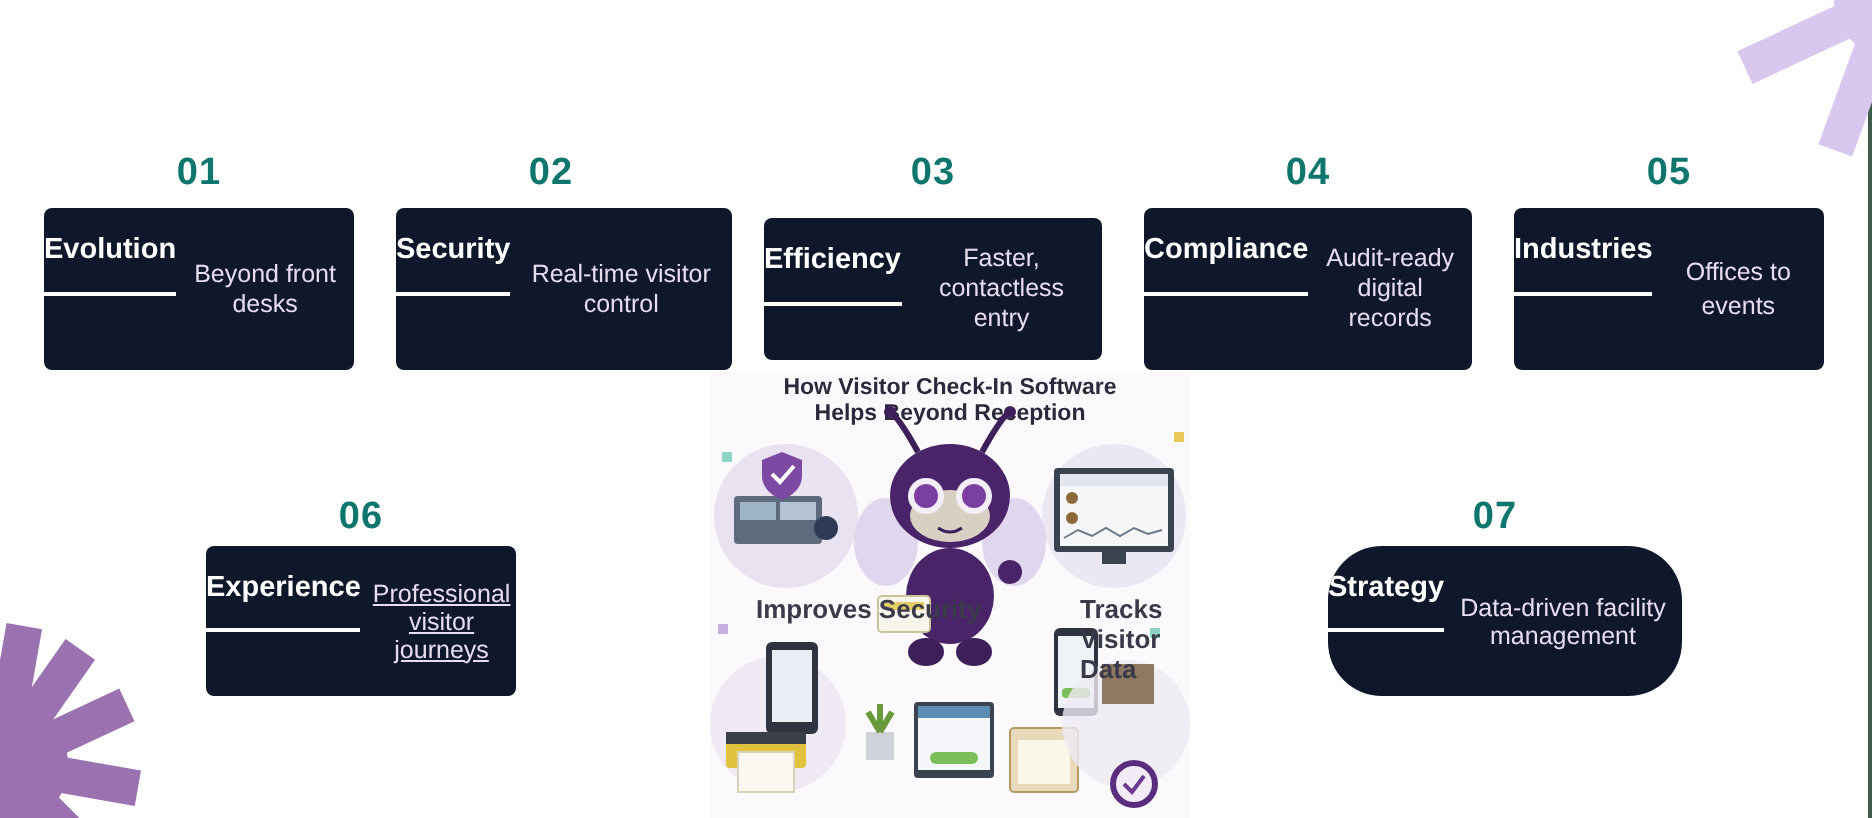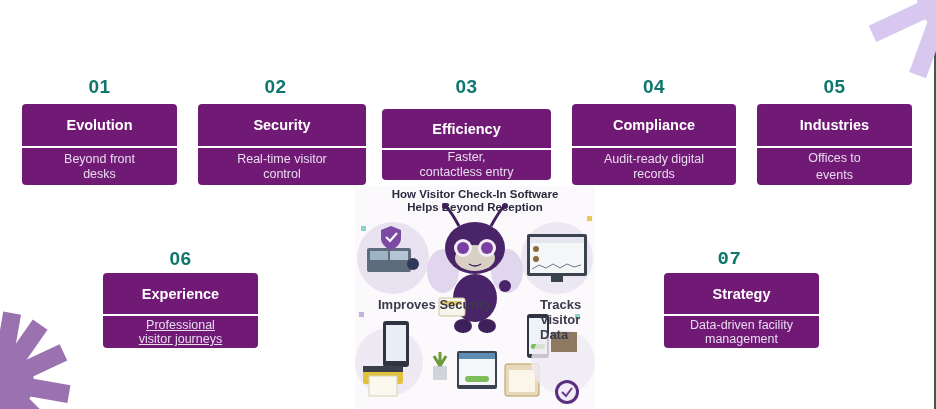--- a/index.html
+++ b/index.html
@@ -8,22 +8,22 @@
     background:#ffffff;
     font-family:"Liberation Sans", "DejaVu Sans", sans-serif;
   }
   .right-edge { position:absolute; right:0; top:0; width:2px; height:409px; background:#3e5a4a; }
   .deco { position:absolute; }
   .num {
     position:absolute; font-weight:bold; font-size:19px; color:#0f766e;
     text-align:center; letter-spacing:0.5px;
   }
   .card {
-    position:absolute; background:#701a75; border-radius:4px; overflow:hidden;
-    display:flex; flex-direction:column;
+    position:absolute; background:#0f172a; border-radius:4px; overflow:hidden;
+    display:flex; flex-direction:row;
   }
   .card-title {
     color:#ffffff; font-weight:bold; font-size:14.5px; text-align:center;
     display:flex; align-items:center; justify-content:center;
     border-bottom:2px solid #ffffff;
   }
   .card-desc {
     color:#e8dcef; font-size:12.5px; text-align:center; line-height:15px;
     flex:1; display:flex; align-items:center; justify-content:center; padding:0 6px;
   }
@@ -107,22 +107,22 @@
 </div>
 
 <div class="num" style="left:103px; top:248px; width:155px;">06</div>
 <div class="card" style="left:103px; top:273px; width:155px; height:75px;">
   <div class="card-title" style="height:41px;">Experience</div>
   <div class="card-desc" style="line-height:14px;text-decoration:underline;">
     <span><span>Professional</span><br><span>visitor journeys</span></span>
   </div>
 </div>
 
-<div class="num" style="left:652px; top:248px; width:155px;font-family:Liberation Mono, monospace;">07</div>
-<div class="card" style="left:664px; top:273px; width:155px; height:75px;">
+<div class="num" style="left:670px; top:248px; width:155px;">07</div>
+<div class="card" style="left:664px; top:273px; width:177px; height:75px;border-radius:27px;">
   <div class="card-title" style="height:41px;">Strategy</div>
   <div class="card-desc" style="line-height:14px;">
     <span><span>Data-driven facility</span><br><span>management</span></span>
   </div>
 </div>
 
 <div class="illus">
   <div class="illus-title">
     <span>How Visitor Check-In Software</span><br>
     <span>Helps Beyond Reception</span>

